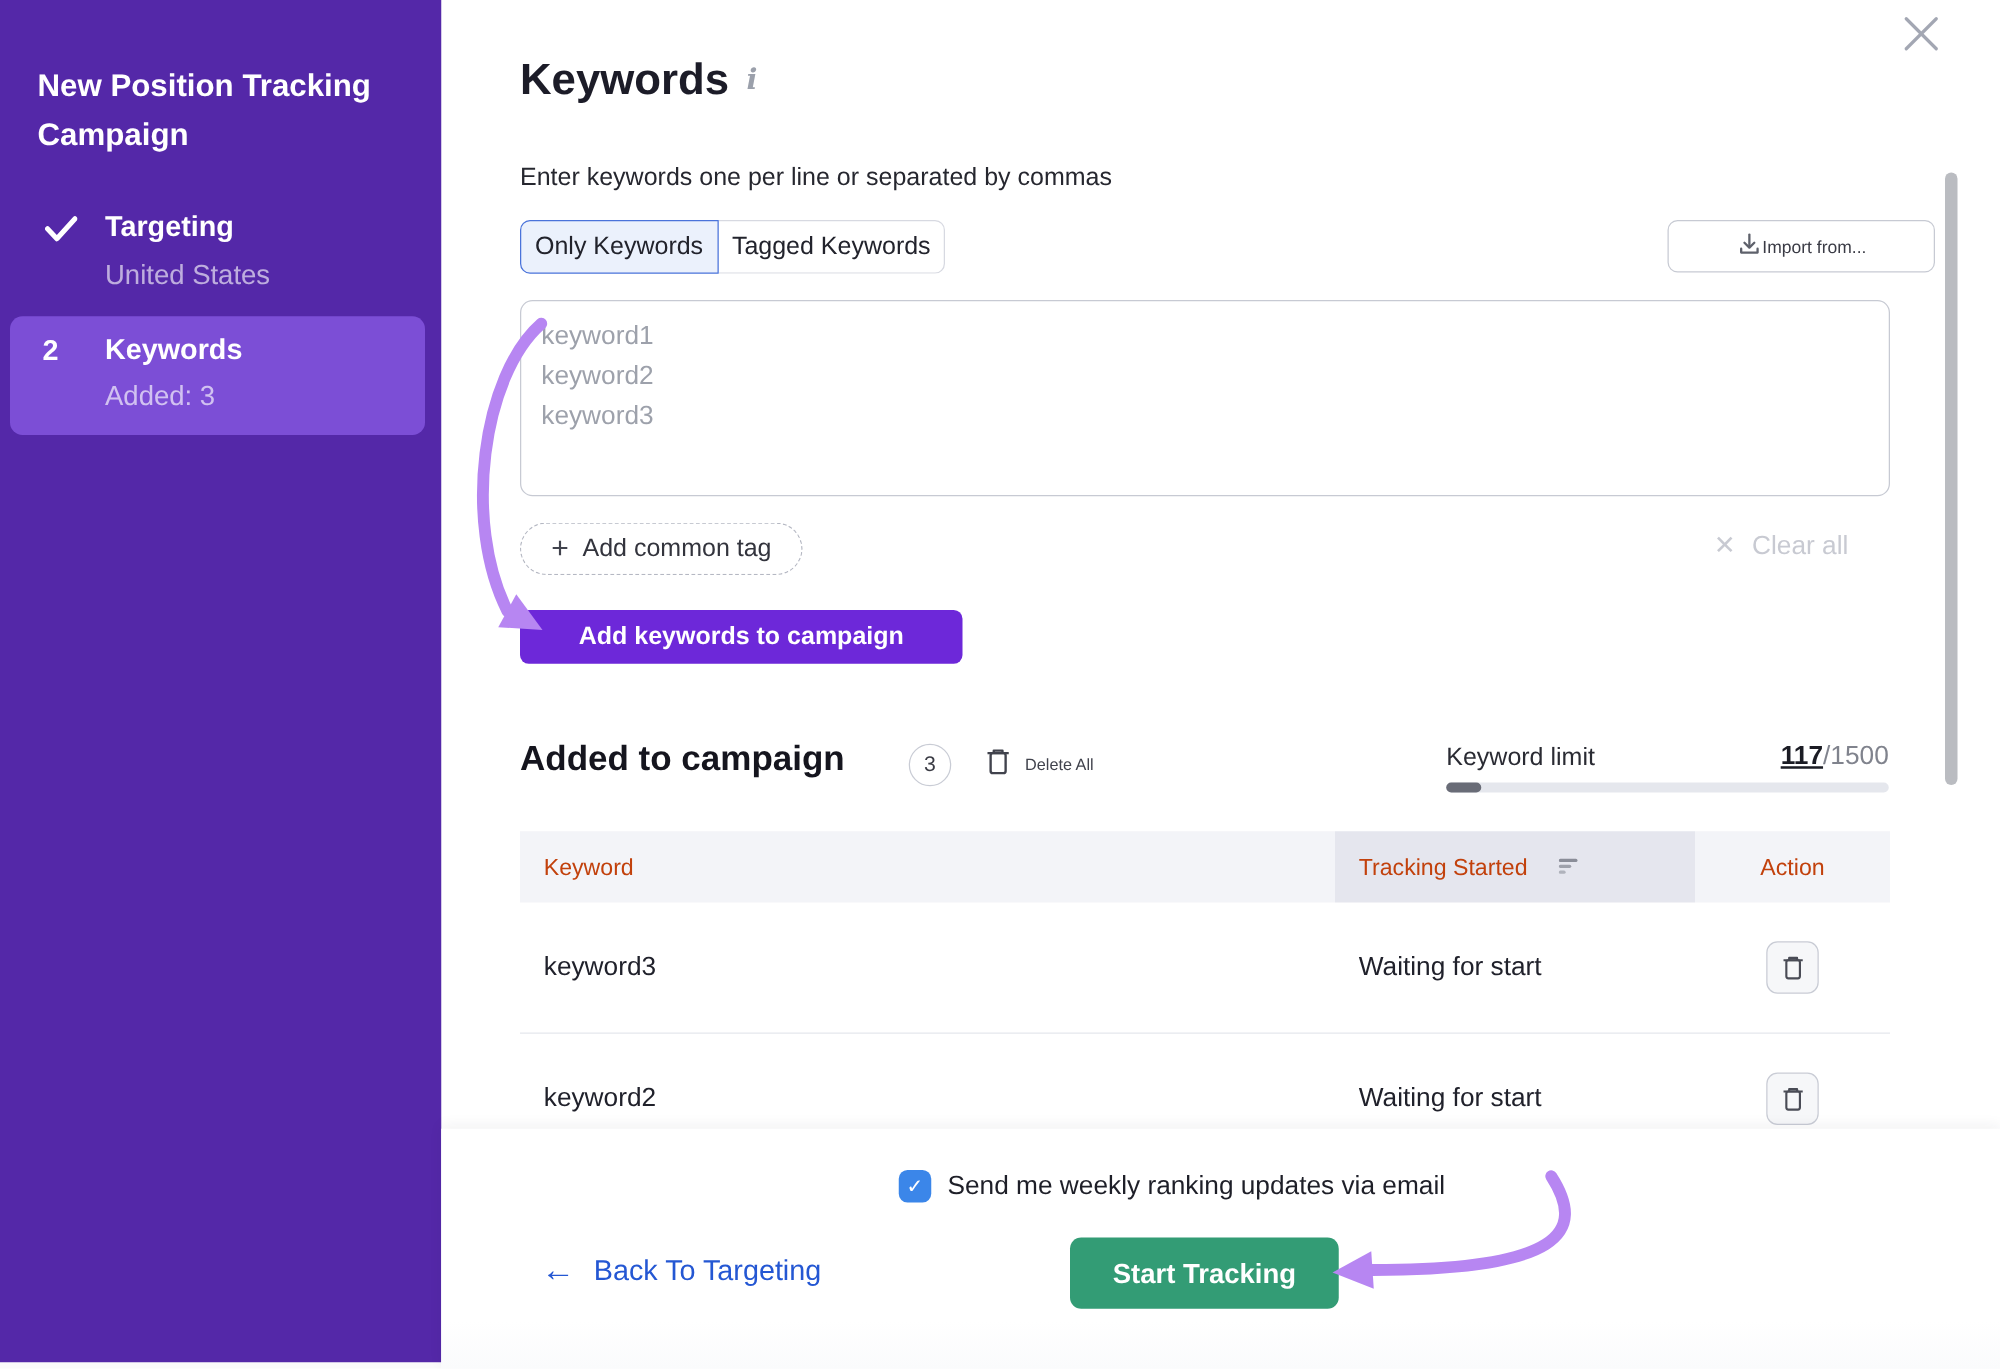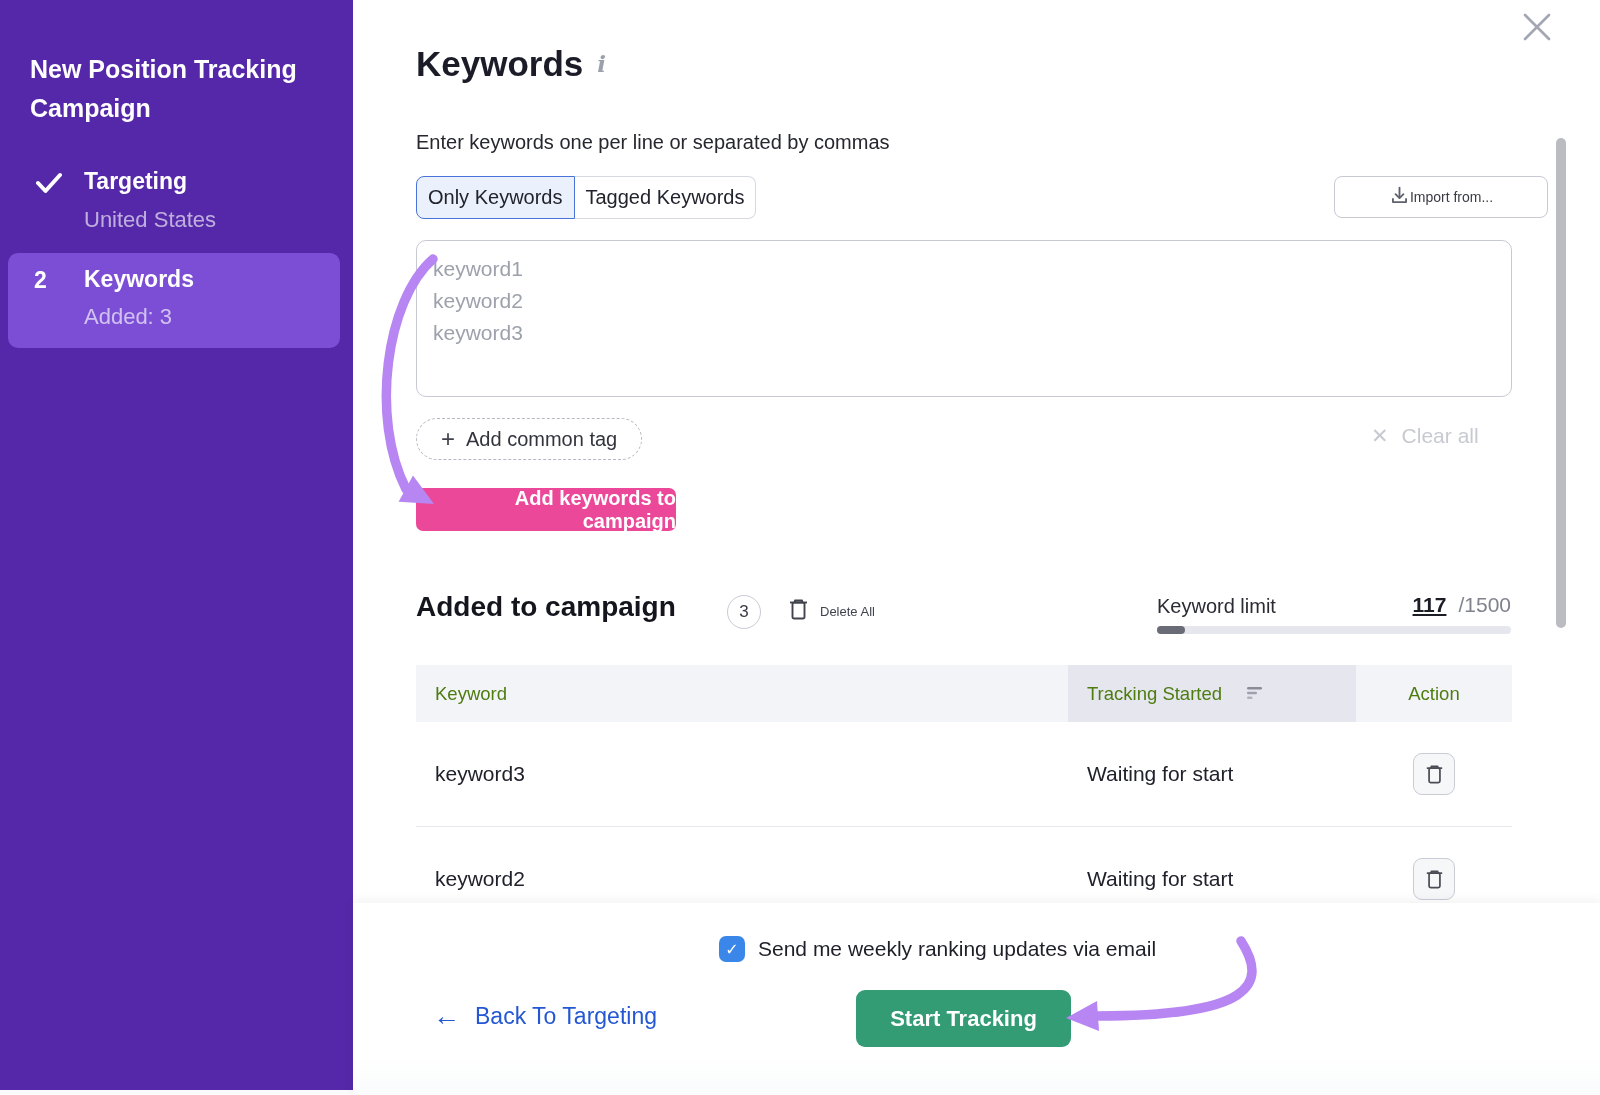--- a/index.html
+++ b/index.html
@@ -32,37 +32,37 @@
 
   
   .kw-textarea { position:absolute; left:416px; top:240px; width:1096px; height:157px; border:1px solid #C7CAD3; border-radius:10px; padding:12px 16px; background:#fff; cursor:text; }
   .kw-textarea .ph { display:block; color:#9DA1AB; font-size:21px; line-height:32px; }
 
   
   .add-tag { position:absolute; left:416px; top:418px; height:42px; padding:0 24px; border:1.5px dashed #B5B8C3; border-radius:21px; display:flex; align-items:center; gap:11px; font-size:20px; color:#33343D; background:#fff; cursor:pointer; }
   .add-tag .plus { font-size:24px; color:#41434D; font-weight:400; }
   .clear-all { position:absolute; left:1371px; top:424px; display:flex; align-items:center; gap:13px; font-size:21px; color:#C8CAD2; cursor:default; }
   .clear-all .x { font-size:21px; }
-  .add-kw-btn { position:absolute; left:416px; top:488px; width:260px; height:43px; background:#ec4899; border:none; border-radius:7px; color:#fff; font-size:20px; font-weight:700; display:flex; align-items:center; justify-content:center; cursor:pointer; font-family:inherit;text-align:right; }
+  .add-kw-btn { position:absolute; left:416px; top:488px; width:354px; height:43px; background:#6d28d9; border:none; border-radius:7px; color:#fff; font-size:20px; font-weight:700; display:flex; align-items:center; justify-content:center; cursor:pointer; font-family:inherit; }
 
   
   .added-title { position:absolute; left:416px; top:591px; font-size:28px; font-weight:700; color:#15151E; }
   .count-badge { position:absolute; left:727px; top:595px; width:34px; height:34px; border:1px solid #C9CCD5; border-radius:50%; display:flex; align-items:center; justify-content:center; font-size:17px; color:#3A3B44; background:#fff; }
   .delete-all { position:absolute; left:788px; top:598px; display:flex; align-items:center; gap:11px; font-size:13px; color:#41434D; cursor:pointer; }
   .limit-label { position:absolute; left:1157px; top:595px; font-size:20px; color:#2A2B33; }
   .limit-value { position:absolute; left:1330px; top:593px; width:181px; text-align:right; font-size:21px; }
   .limit-value .used { font-weight:700; color:#1B1C24;text-decoration:underline; }
-  .limit-value .total { color:#80838D;margin-left:12px; }
+  .limit-value .total { color:#80838D; }
   .progress { position:absolute; left:1157px; top:626px; width:354px; height:8px; background:#E5E7ED; border-radius:4px; }
   .progress .fill { width:8%; height:8px; background:#696C77; border-radius:4px; }
 
   
   .table { position:absolute; left:416px; top:665px; width:1096px; }
   .thead { display:flex; height:57px; }
-  .th { display:flex; align-items:center; font-size:18.5px; color:#4d7c0f; }
+  .th { display:flex; align-items:center; font-size:18.5px; color:#c2410c; }
   .th-keyword { flex:1; background:#F3F4F8; padding-left:19px; }
   .th-status { width:288px; background:#E5E6EE; padding-left:19px; gap:25px; }
   .th-action { width:156px; background:#F3F4F8; justify-content:center; }
   .trow { display:flex; height:105px; border-bottom:1px solid #E5E7ED; align-items:center; }
   .td-keyword { flex:1; padding-left:19px; font-size:21px; color:#20212B; }
   .td-status { width:288px; padding-left:19px; font-size:21px; color:#20212B; }
   .td-action { width:156px; display:flex; justify-content:center; }
   .trash-btn { width:42px; height:42px; border:1px solid #C9CCD5; border-radius:9px; background:#F6F7F9; display:flex; align-items:center; justify-content:center; cursor:pointer; }
 
   

